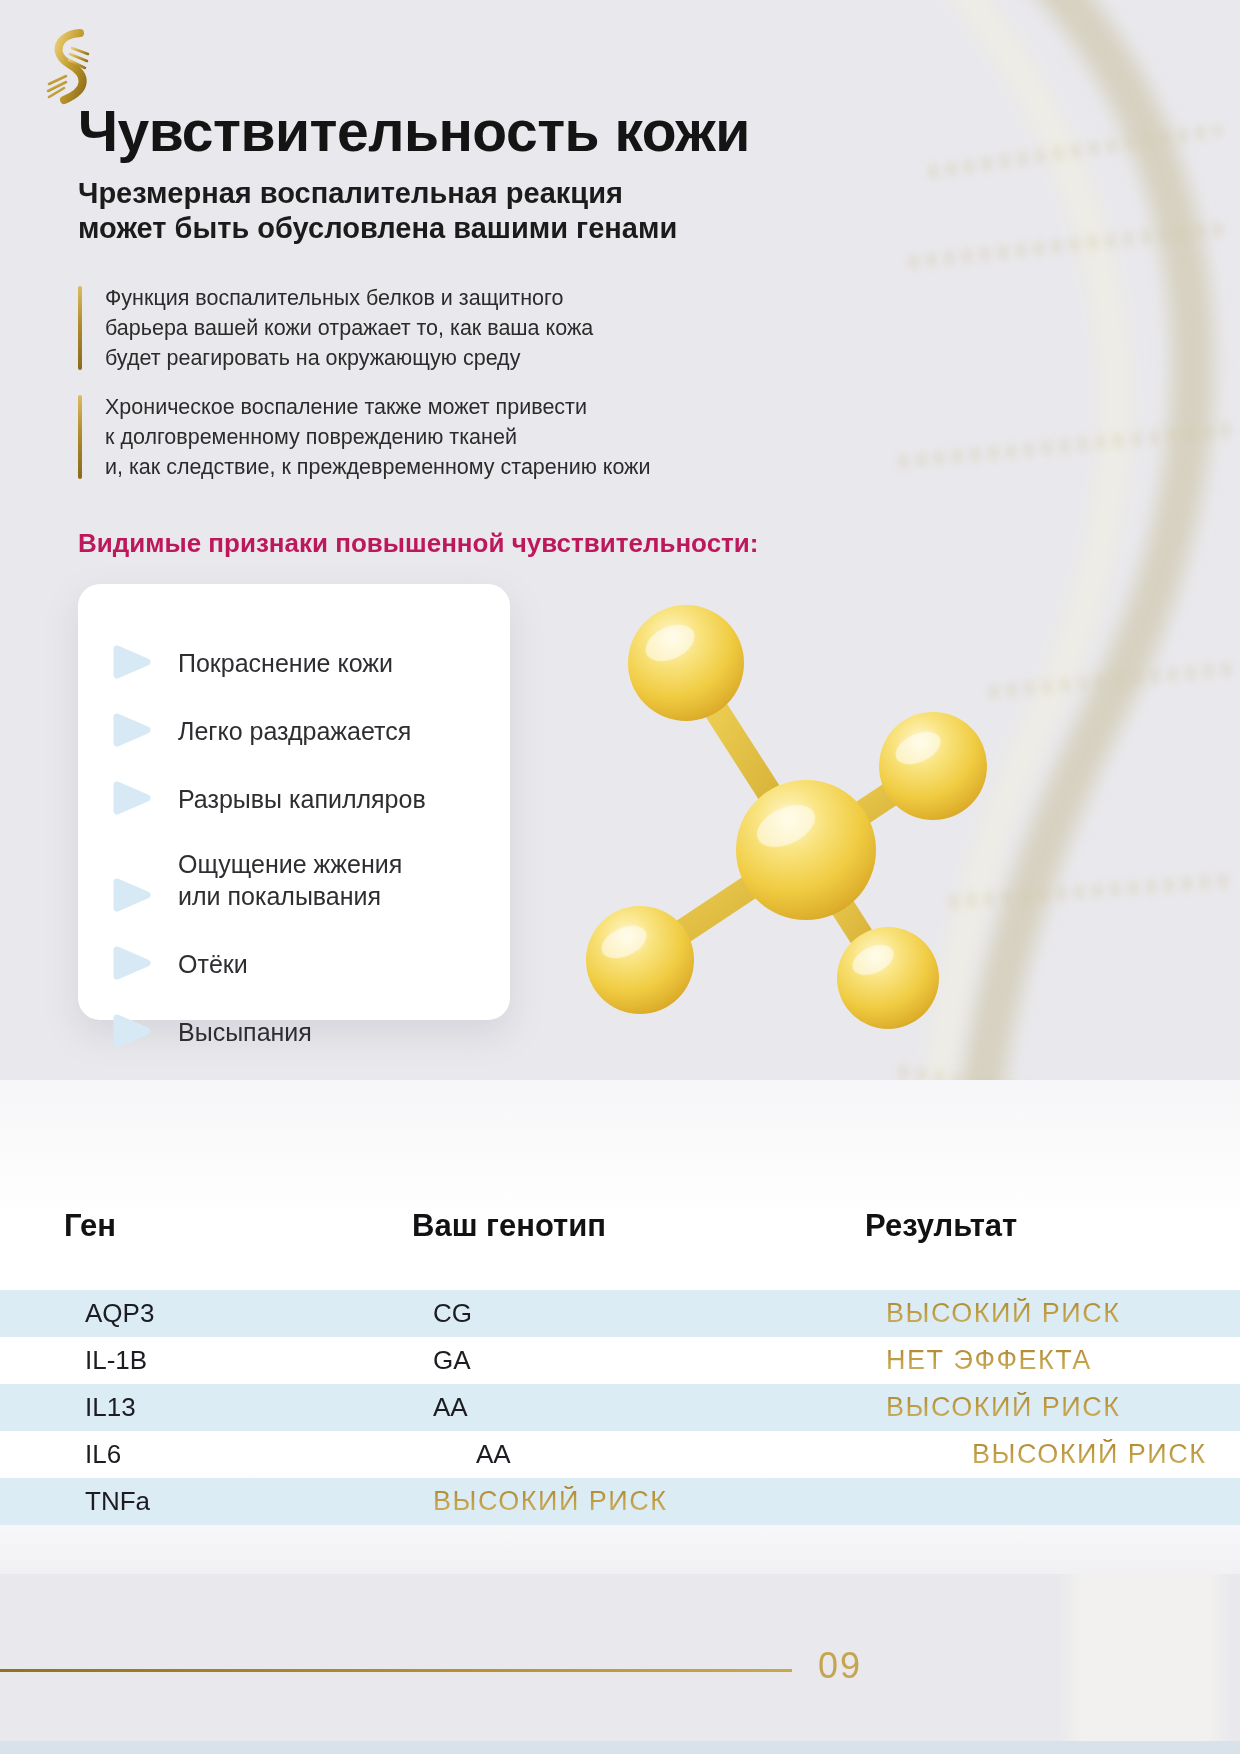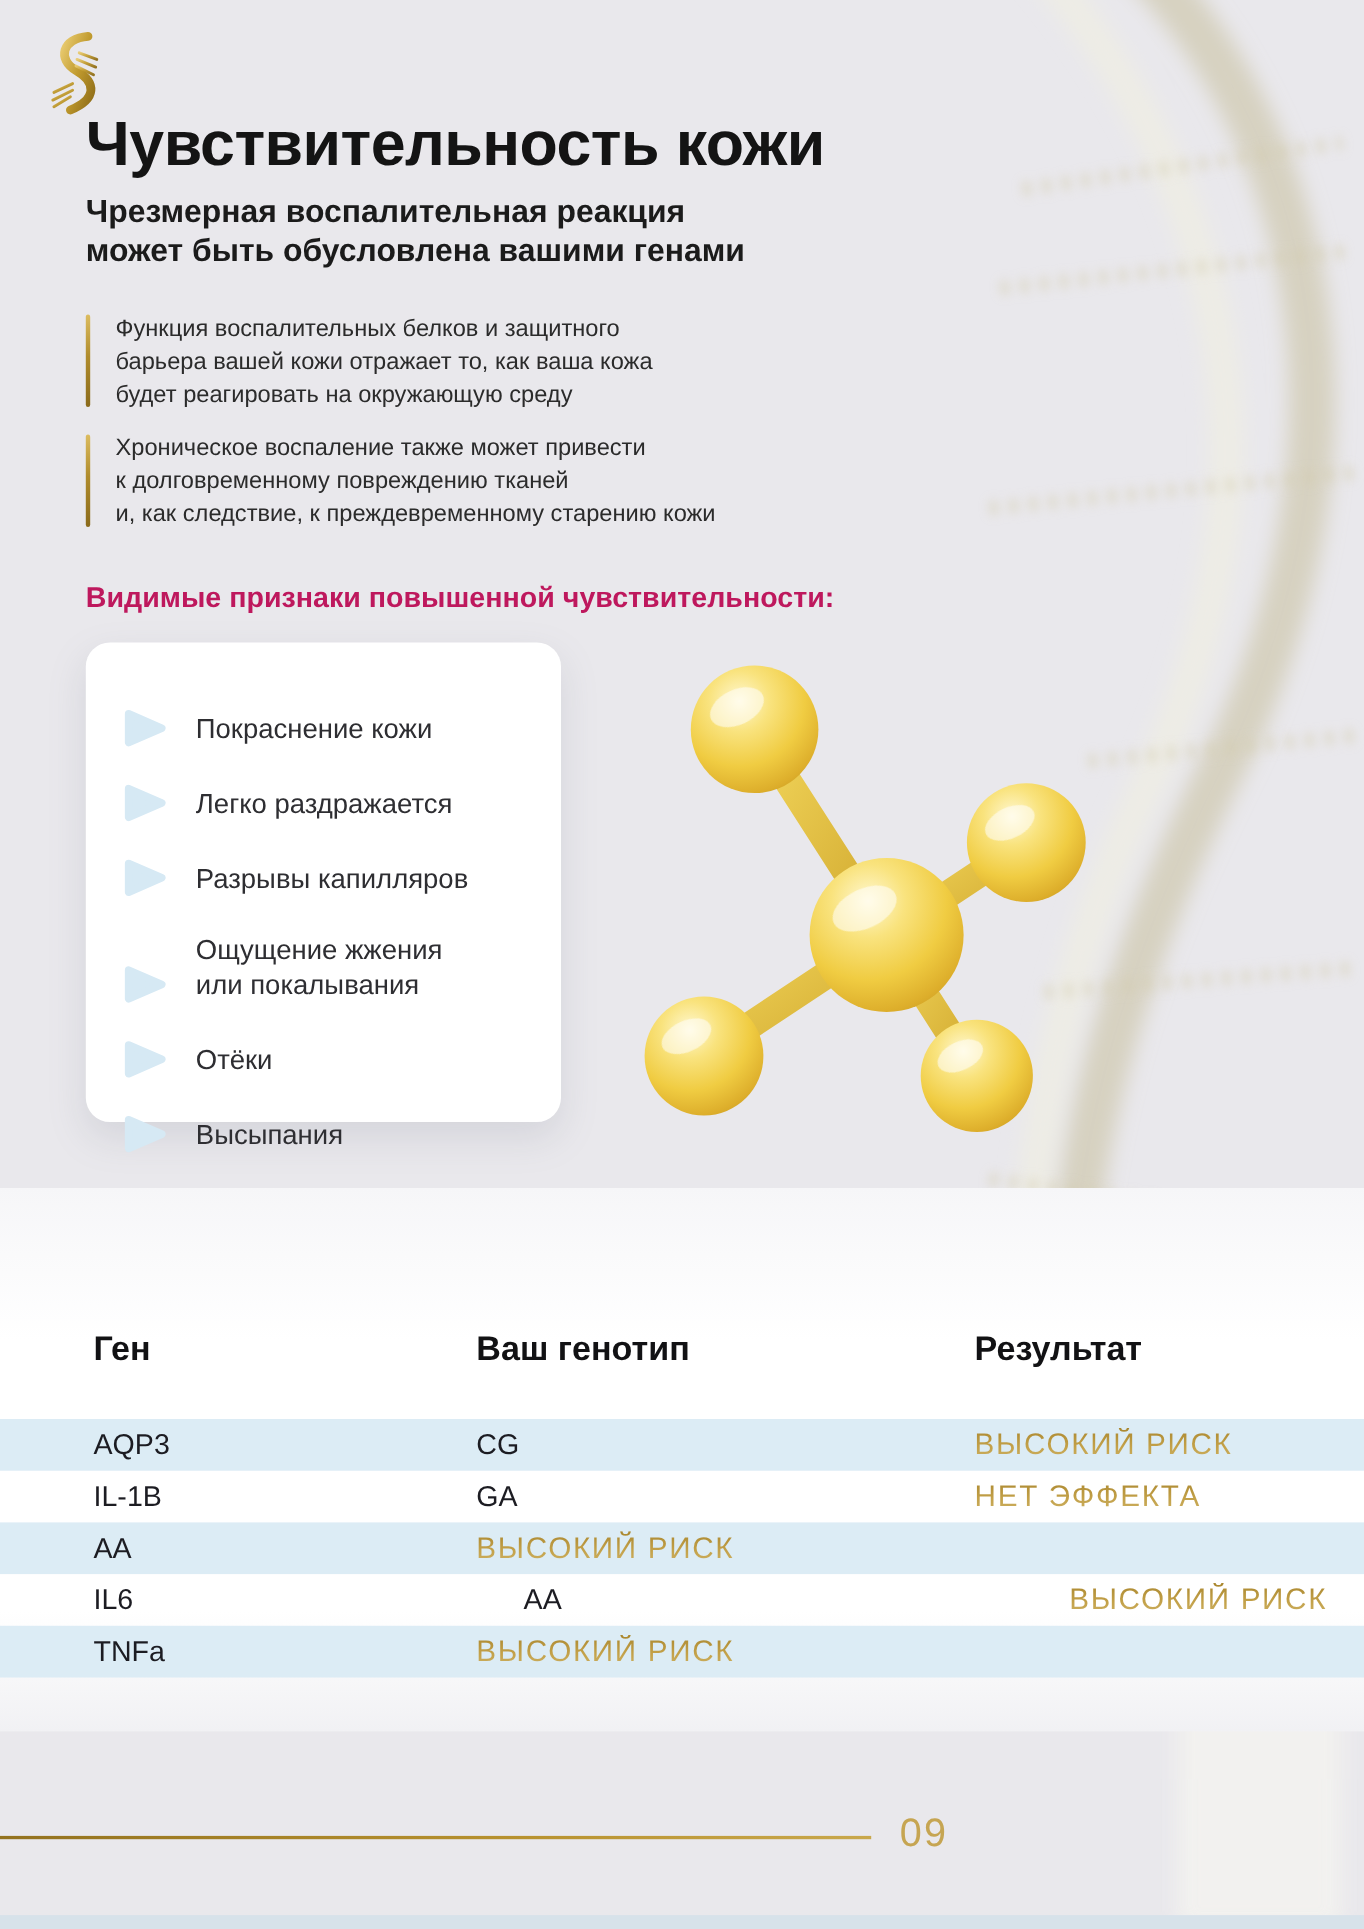--- a/index.html
+++ b/index.html
@@ -56,21 +56,21 @@
   
   .molecule { position:absolute; left:558px; top:588px; width:480px; height:478px; }
 
   
   .table-band {
     position:absolute; left:0; top:1080px; width:1240px; height:494px;
     background:linear-gradient(180deg,#f6f6f8 0%, #ffffff 28%, #ffffff 78%, #f1f1f4 100%);
   }
   .thead {
     position:absolute; top:128px; left:0; width:100%;
-    display:grid; grid-template-columns:348px 453px 1fr; padding-left:85px;
+    display:grid; grid-template-columns:348px 453px 1fr; padding-left:64px;
     font-size:31px; font-weight:700; color:#121214;
   }
   .trow {
     position:absolute; left:0; width:100%; height:47px;
     display:grid; grid-template-columns:348px 453px 1fr; padding-left:85px;
     align-items:center; font-size:26px; color:#1c1c22;
   }
   .trow.alt { background:#dcecf5; }
   .trow .result {
     font-size:27px; letter-spacing:1.5px; font-weight:400;
@@ -251,20 +251,21 @@
       <span class="gene">AQP3</span>
       <span class="genotype">CG</span>
       <span class="result">ВЫСОКИЙ РИСК</span>
     </div>
     <div class="trow row-1">
       <span class="gene">IL-1B</span>
       <span class="genotype">GA</span>
       <span class="result">НЕТ ЭФФЕКТА</span>
     </div>
     <div class="trow alt row-2">
+      <span class="gene">IL13</span>
       <span class="genotype">AA</span>
       <span class="result">ВЫСОКИЙ РИСК</span>
     </div>
     <div class="trow row-3">
       <span class="gene">IL6</span>
       <span class="genotype">AA</span>
       <span class="result">ВЫСОКИЙ РИСК</span>
     </div>
     <div class="trow alt row-4">
       <span class="gene">TNFa</span>

